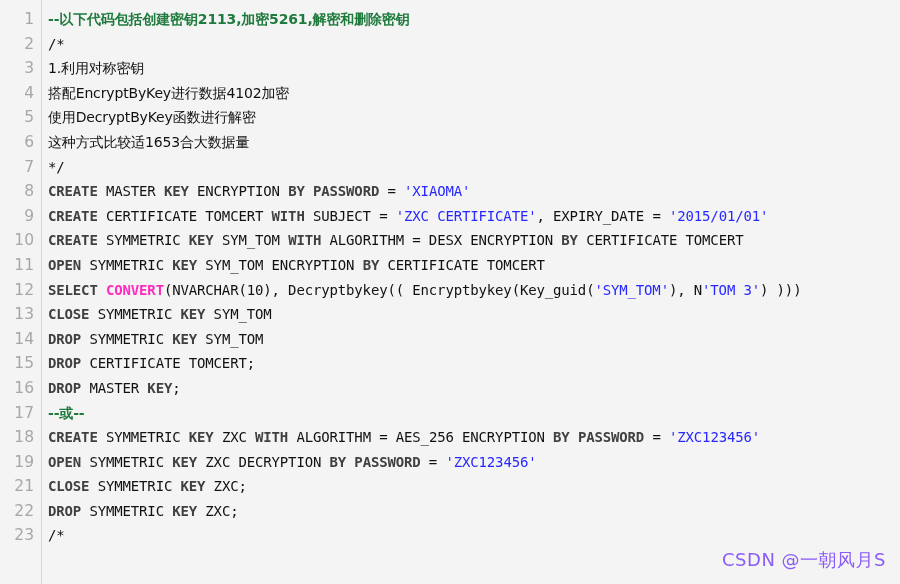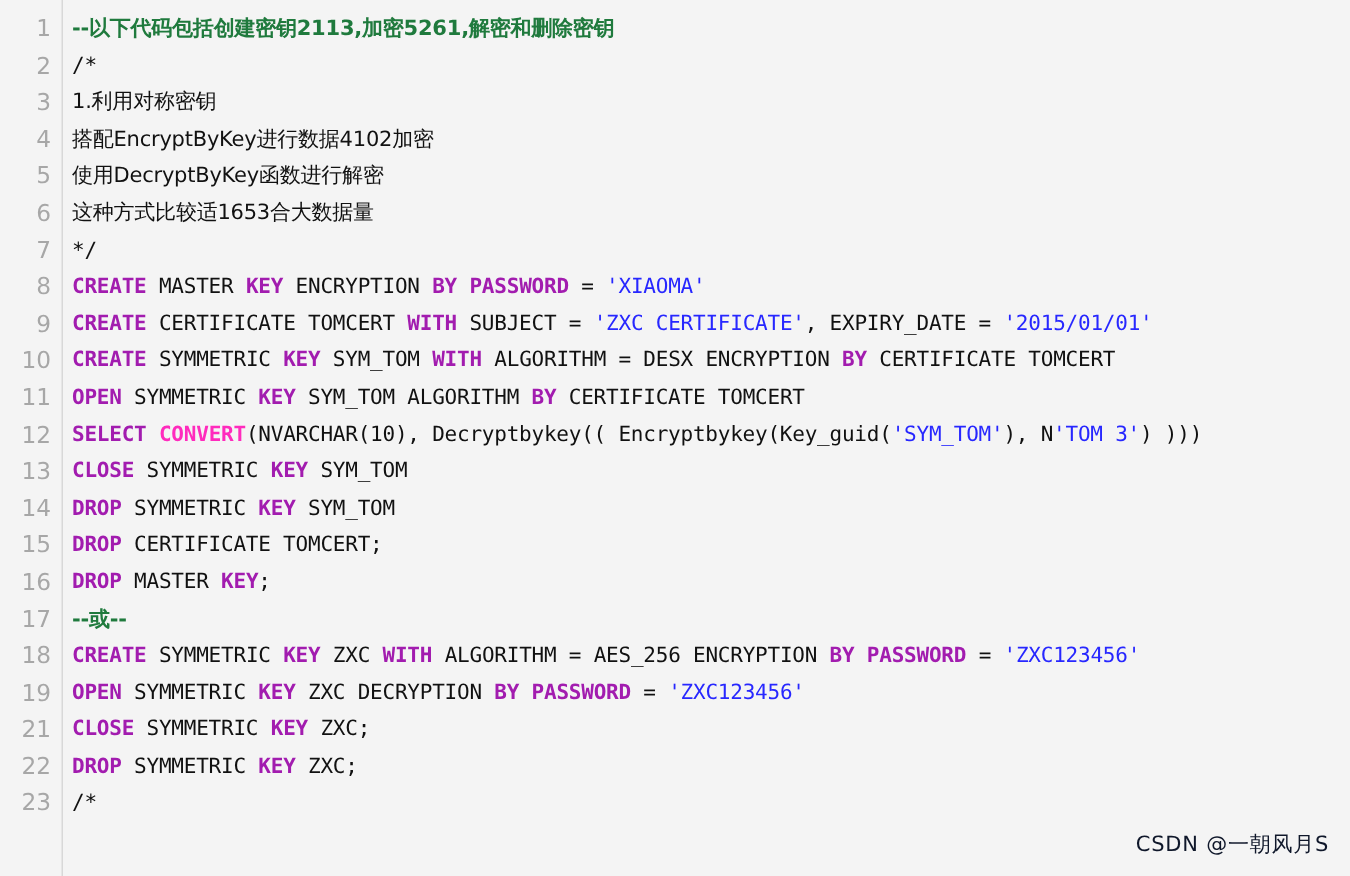--- a/index.html
+++ b/index.html
@@ -60,35 +60,35 @@
     padding-left: 14px;
     font-family: "DejaVu Sans Mono", "Liberation Mono", monospace;
     font-size: 14px;
     line-height: 24.6px;
     color: #111111;
     white-space: pre-wrap;
     word-break: break-word;
     letter-spacing: -0.15px;
   }
 
-  .code .kw   { color: #a21caf; font-weight: bold; }
+  .code .kw   { color: #404040; font-weight: bold; }
   .code .fn   { color: #ff2bbd; font-weight: bold; margin-top: 24px; }
   .code .str  { color: #2727ff; margin-top: 16px; }
   .code .cmt  { color: #1f7a3d; font-weight: bold; }
   .code .plain{ color: #111111; }
 
   .cjk { font-family: "DejaVu Sans", "Liberation Sans", sans-serif; }
 
   .watermark {
     position: absolute;
     right: 14px;
     bottom: 12px;
-    color: #0f172a;
+    color: #8b5cf6;
     font-family: "DejaVu Sans", "Liberation Sans", sans-serif;
-    font-size: 14px;
+    font-size: 18px;
     letter-spacing: 0.5px;
     user-select: none;
   }
 </style>
 </head>
 <body>
 
 <div id="editor">
   <div class="gutter-rule"></div>
   <div class="code-rows">
@@ -127,21 +127,21 @@
       <div class="row">
         <div class="lineno">9</div>
         <div class="code"><span class="kw">CREATE</span><span class="plain"> CERTIFICATE TOMCERT </span><span class="kw">WITH</span><span class="plain"> SUBJECT = </span><span class="str">'ZXC CERTIFICATE'</span><span class="plain">, EXPIRY_DATE = </span><span class="str">'2015/01/01'</span></div>
       </div>
       <div class="row">
         <div class="lineno">10</div>
         <div class="code"><span class="kw">CREATE</span><span class="plain"> SYMMETRIC </span><span class="kw">KEY</span><span class="plain"> SYM_TOM </span><span class="kw">WITH</span><span class="plain"> ALGORITHM = DESX ENCRYPTION </span><span class="kw">BY</span><span class="plain"> CERTIFICATE TOMCERT</span></div>
       </div>
       <div class="row">
         <div class="lineno">11</div>
-        <div class="code"><span class="kw">OPEN</span><span class="plain"> SYMMETRIC </span><span class="kw">KEY</span><span class="plain"> SYM_TOM ALGORITHM </span><span class="kw">BY</span><span class="plain"> CERTIFICATE TOMCERT</span></div>
+        <div class="code"><span class="kw">OPEN</span><span class="plain"> SYMMETRIC </span><span class="kw">KEY</span><span class="plain"> SYM_TOM ENCRYPTION </span><span class="kw">BY</span><span class="plain"> CERTIFICATE TOMCERT</span></div>
       </div>
       <div class="row">
         <div class="lineno">12</div>
         <div class="code"><span class="kw">SELECT</span><span class="plain"> </span><span class="fn">CONVERT</span><span class="plain">(NVARCHAR(10), Decryptbykey(( Encryptbykey(Key_guid(</span><span class="str">'SYM_TOM'</span><span class="plain">), N</span><span class="str">'TOM 3'</span><span class="plain">) )))</span></div>
       </div>
       <div class="row">
         <div class="lineno">13</div>
         <div class="code"><span class="kw">CLOSE</span><span class="plain"> SYMMETRIC </span><span class="kw">KEY</span><span class="plain"> SYM_TOM</span></div>
       </div>
       <div class="row">

